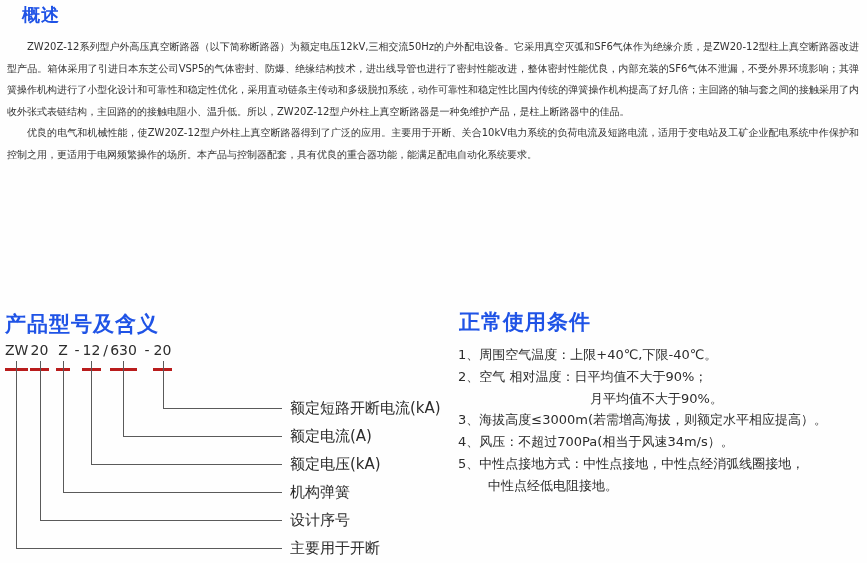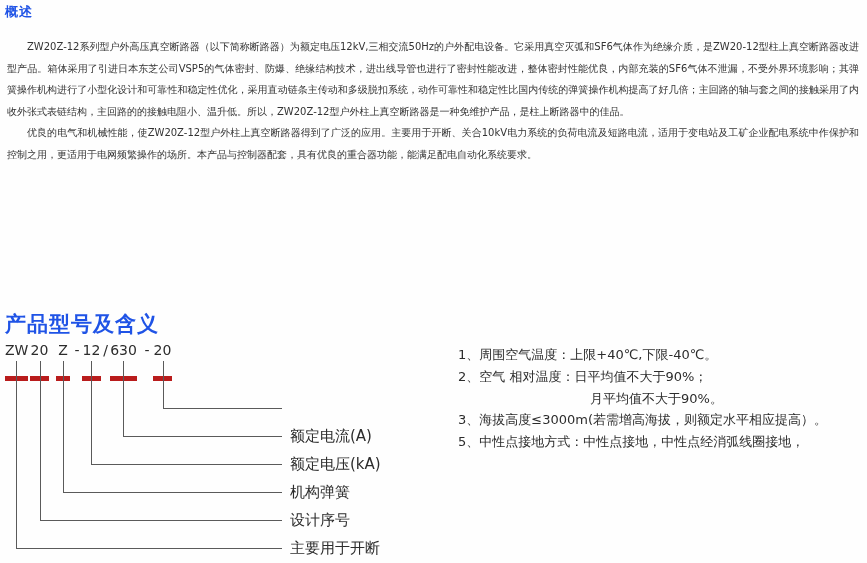--- a/index.html
+++ b/index.html
@@ -10,35 +10,35 @@
     font-family:"DejaVu Sans","Liberation Sans",sans-serif;
     color:#333;
     overflow:hidden;
   }
   .sec-title{
     position:absolute;
     margin:0;
     color:#1f53e6;
     font-weight:bold;
   }
-  .overview-title{left:5px;top:3px;font-size:13px;letter-spacing:1px;}
+  .overview-title{left:22px;top:3px;font-size:18px;letter-spacing:1px;}
   .model-title{left:5px;top:310px;font-size:21px;letter-spacing:1px;}
   .cond-title{left:459px;top:308px;font-size:21px;letter-spacing:1px;}
   .body-text{
     position:absolute;left:7px;top:36px;width:852px;
     font-size:10px;line-height:21.6px;text-align:justify;
   }
   .body-text p{margin:0;text-indent:2em;}
   
   .model-diagram{position:absolute;left:0;top:340px;width:450px;height:223px;}
   .seg,.sep{
     position:absolute;top:2px;font-size:14px;color:#2c2c2c;
     text-align:center;white-space:nowrap;
   }
-  .seg{border-bottom:5px solid #b91c1c;padding-bottom:18px;}
+  .seg{border-bottom:3px solid #b91c1c;padding-bottom:10px;}
   .s1{left:5px;width:23px;}
   .s2{left:30px;width:19px;}
   .s3{left:56px;width:14px;}
   .p1{left:72px;width:10px;}
   .s4{left:82px;width:19px;}
   .p2{left:101px;width:9px;}
   .s5{left:110px;width:27px;}
   .p3{left:142px;width:10px;}
   .s6{left:153px;width:19px;}
   .vline{position:absolute;width:1px;background:#5a5a5a;}
@@ -102,29 +102,33 @@
     <i class="vline v5"></i>
     <i class="vline v6"></i>
 
     <i class="hline h1"></i>
     <i class="hline h2"></i>
     <i class="hline h3"></i>
     <i class="hline h4"></i>
     <i class="hline h5"></i>
     <i class="hline h6"></i>
 
+    <span class="mlabel l1">额定短路开断电流(kA)</span>
     <span class="mlabel l2">额定电流(A)</span>
     <span class="mlabel l3">额定电压(kA)</span>
     <span class="mlabel l4">机构弹簧</span>
     <span class="mlabel l5">设计序号</span>
     <span class="mlabel l6">主要用于开断</span>
   </div>
 
+  <h2 class="sec-title cond-title">正常使用条件</h2>
 
   <div class="cond-list">
     <div class="cond-line">1、周围空气温度：上限+40℃,下限-40℃。</div>
     <div class="cond-line">2、空气 相对温度：日平均值不大于90%；</div>
     <div class="cond-line indent-month">月平均值不大于90%。</div>
     <div class="cond-line">3、海拔高度≤3000m(若需增高海拔，则额定水平相应提高）。</div>
+    <div class="cond-line">4、风压：不超过700Pa(相当于风速34m/s）。</div>
     <div class="cond-line">5、中性点接地方式：中性点接地，中性点经消弧线圈接地，</div>
+    <div class="cond-line indent-neutral">中性点经低电阻接地。</div>
   </div>
 
 </div>
 
 </body></html>

